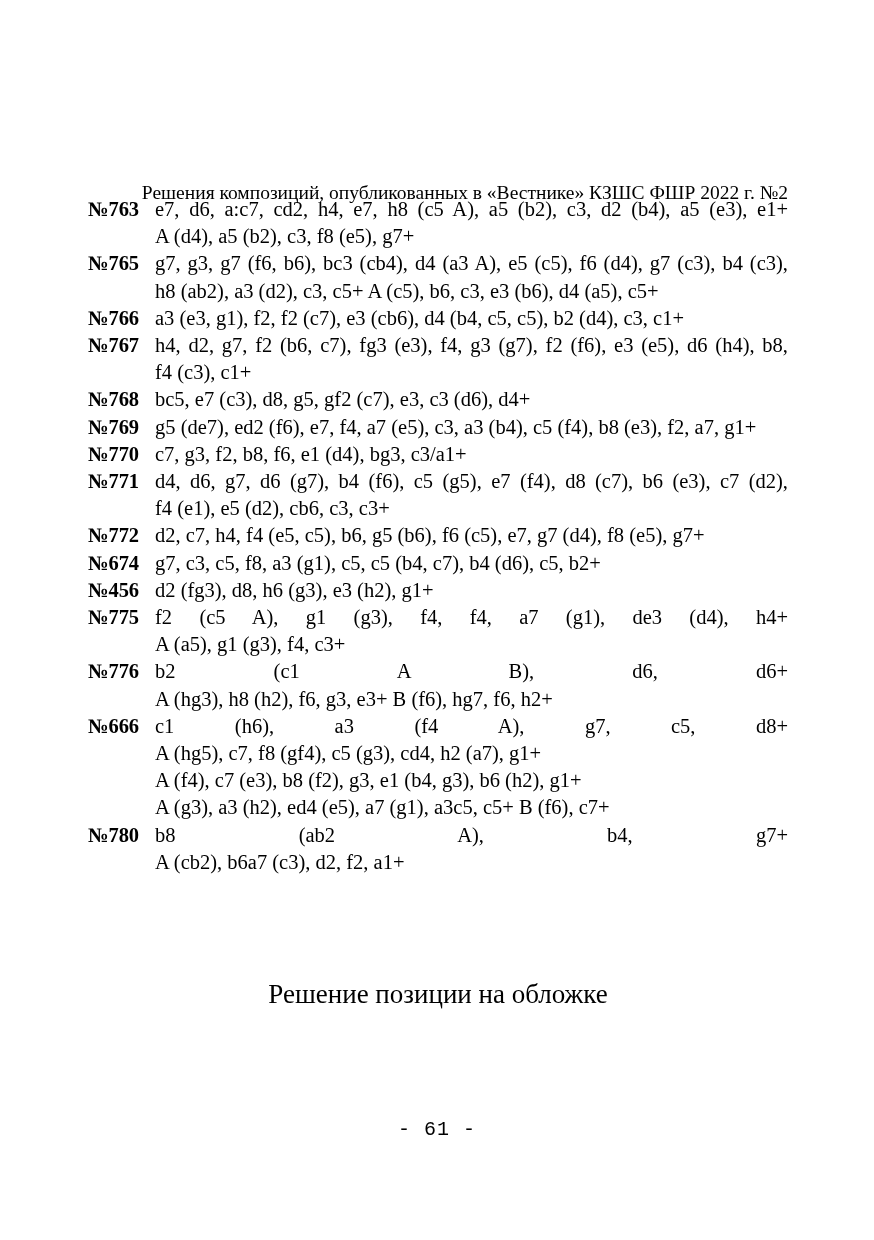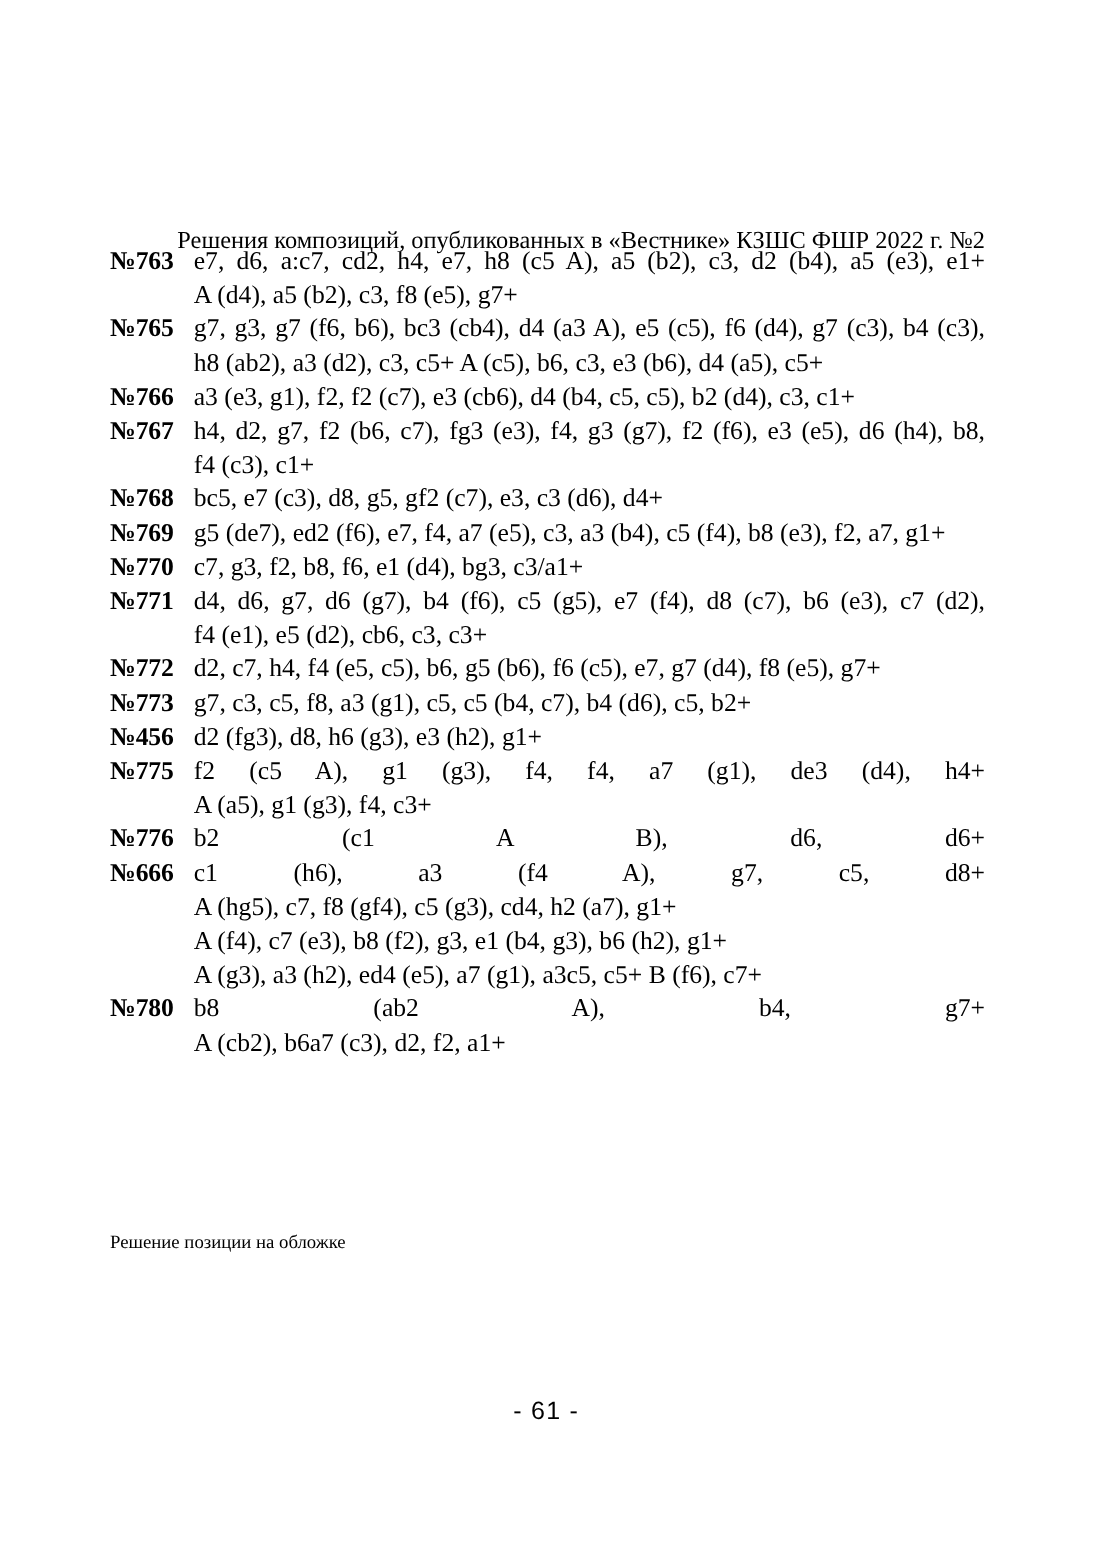--- a/index.html
+++ b/index.html
@@ -76,40 +76,40 @@
 
   
   .cover-section {
     position: absolute;
     left: 88px;
     top: 981px;
     width: 700px;
   }
 
   .cover-heading {
-    text-align: left;
-    font-size: 15px;
+    text-align: center;
+    font-size: 27px;
     line-height: 27.2px;
   }
 
   .cover-solution {
     text-align: left;
     font-size: 20.5px;
     line-height: 27.2px;
     margin-top: 0px;
   }
 
   
   .page-number {
     position: absolute;
     left: 0;
     top: 1118px;
     width: 874px;
     text-align: center;
-    font-family: Liberation Sans, sans-serif;
+    font-family: Liberation Mono, monospace;
     font-size: 20px;
     letter-spacing: 1px;
   }
 </style>
 </head>
 <body>
 
 <div class="page">
 
   <div class="doc-title">Решения композиций, опубликованных в «Вестнике» КЗШС ФШР 2022 г. №2</div>
@@ -140,31 +140,32 @@
         <div class="entry-line"><span class="entry-num">№770</span><span>c7, g3, f2, b8, f6, e1 (d4), bg3, c3/a1+</span></div>
       </div>
       <div class="entry">
         <div class="entry-line justified"><span class="entry-num">№771</span><span>d4, d6, g7, d6 (g7), b4 (f6), c5 (g5), e7 (f4), d8 (c7), b6 (e3), c7 (d2),</span></div>
         <div class="entry-line cont"><span>f4 (e1), e5 (d2), cb6, c3, c3+</span></div>
       </div>
       <div class="entry">
         <div class="entry-line"><span class="entry-num">№772</span><span>d2, c7, h4, f4 (e5, c5), b6, g5 (b6), f6 (c5), e7, g7 (d4), f8 (e5), g7+</span></div>
       </div>
       <div class="entry">
-        <div class="entry-line"><span class="entry-num">№773</span><span>g7, c3, c5, f8, a3 (g1), c5, c5 (b4, c7), b4 (d6), c5, b2+</span></div>
+        <div class="entry-line"><span class="entry-num">№674</span><span>g7, c3, c5, f8, a3 (g1), c5, c5 (b4, c7), b4 (d6), c5, b2+</span></div>
       </div>
       <div class="entry">
         <div class="entry-line"><span class="entry-num">№456</span><span>d2 (fg3), d8, h6 (g3), e3 (h2), g1+</span></div>
       </div>
       <div class="entry">
         <div class="entry-line justified"><span class="entry-num">№775</span><span>f2 (c5 A), g1 (g3), f4, f4, a7 (g1), de3 (d4), h4+</span></div>
         <div class="entry-line cont"><span>A (a5), g1 (g3), f4, c3+</span></div>
       </div>
       <div class="entry">
         <div class="entry-line justified"><span class="entry-num">№776</span><span>b2 (c1 A B), d6, d6+</span></div>
+        <div class="entry-line cont"><span>A (hg3), h8 (h2), f6, g3, e3+ B (f6), hg7, f6, h2+</span></div>
       </div>
       <div class="entry">
         <div class="entry-line justified"><span class="entry-num">№666</span><span>c1 (h6), a3 (f4 A), g7, c5, d8+</span></div>
         <div class="entry-line cont"><span>A (hg5), c7, f8 (gf4), c5 (g3), cd4, h2 (a7), g1+</span></div>
       </div>
       <div class="entry">
         <div class="entry-line cont"><span>A (f4), c7 (e3), b8 (f2), g3, e1 (b4, g3), b6 (h2), g1+</span></div>
       </div>
       <div class="entry">
         <div class="entry-line cont"><span>A (g3), a3 (h2), ed4 (e5), a7 (g1), a3c5, c5+ B (f6), c7+</span></div>

